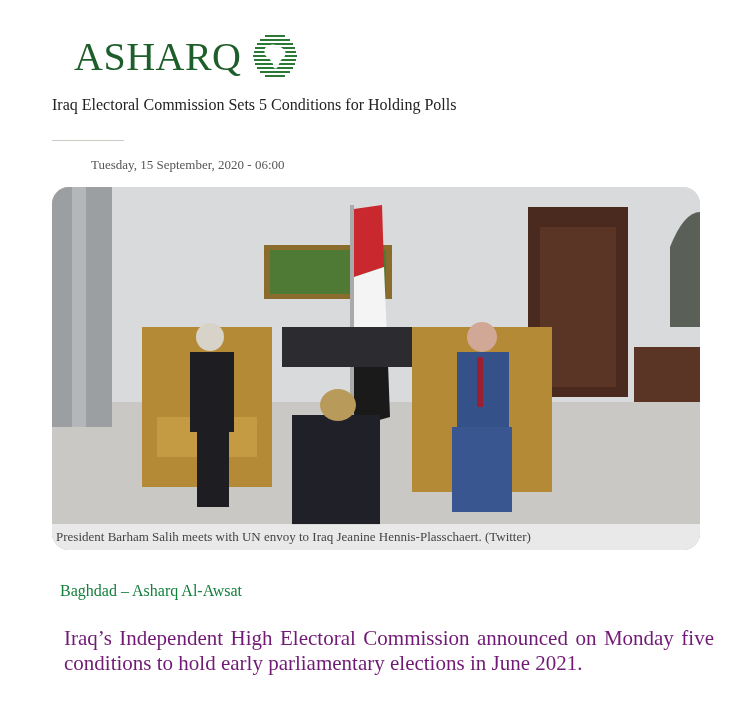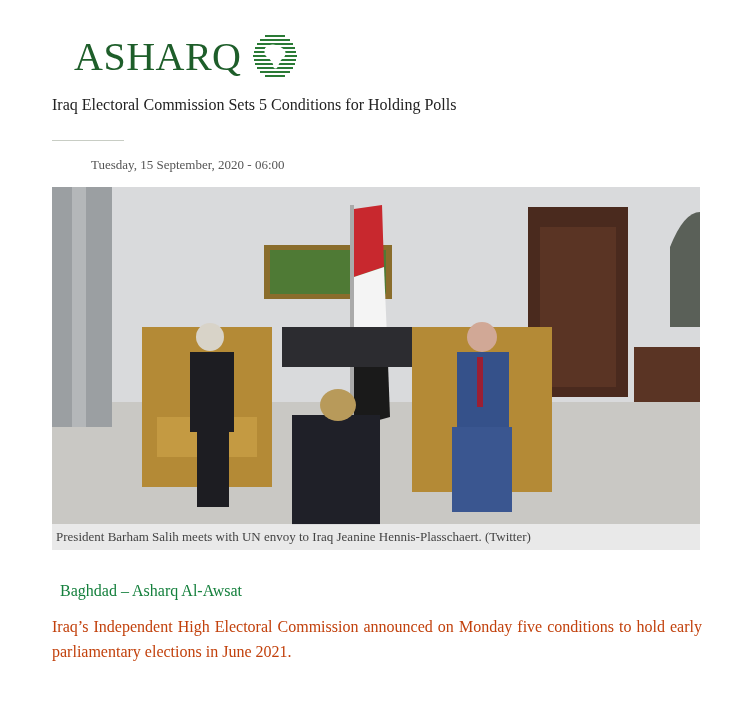--- a/index.html
+++ b/index.html
@@ -2,24 +2,24 @@
 <html><head>
 <meta charset="utf-8">
 <style>
   html,body{margin:0;padding:0;background:#fff;}
   body{width:750px;height:728px;position:relative;overflow:hidden;font-family:"Liberation Serif","DejaVu Serif",serif;}
   .logo{position:absolute;left:74px;top:28px;height:56px;display:flex;align-items:center;color:#1e5e2a;font-family:"Liberation Serif",serif;font-size:40px;letter-spacing:0.5px;}
   .logo .globe{width:48px;height:48px;margin:0 10px;position:relative;}
   .headline{position:absolute;left:52px;top:96px;margin:0;font-weight:normal;font-size:16px;color:#222;}
   .rule{position:absolute;left:52px;top:140px;width:72px;height:1px;background:#c8cdc4;}
   .date{position:absolute;left:60px;top:157px;font-size:13px;color:#555;margin-left:31px;}
-  .photo{position:absolute;left:52px;top:187px;width:648px;height:363px;overflow:hidden;background:#dcdcdc;}
+  .photo{position:absolute;left:52px;top:187px;width:648px;height:363px;overflow:hidden;background:#dcdcdc;border-radius:17px;}
   .caption{position:absolute;left:0;bottom:0;width:100%;height:26px;background:rgba(235,235,235,0.92);font-size:13px;color:#444;line-height:26px;padding-left:4px;box-sizing:border-box;}
   .byline{position:absolute;left:60px;top:582px;font-size:16px;color:#15803d;}
-  .body{position:absolute;left:52px;top:614px;width:650px;font-size:16px;line-height:25px;color:#c2410c;text-align:justify;margin:0;overflow:hidden;}
+  .body{position:absolute;left:52px;top:614px;width:650px;font-size:21px;line-height:25px;color:#701a75;text-align:justify;margin:12px;overflow:hidden;}
 </style>
 </head>
 <body>
 
 <div class="logo">
   <span>ASHARQ</span>
   <span class="globe">
     <svg width="48" height="48" viewBox="0 0 48 48">
       <g fill="#2a7a35">
         <rect x="14" y="3" width="20" height="2"></rect>

